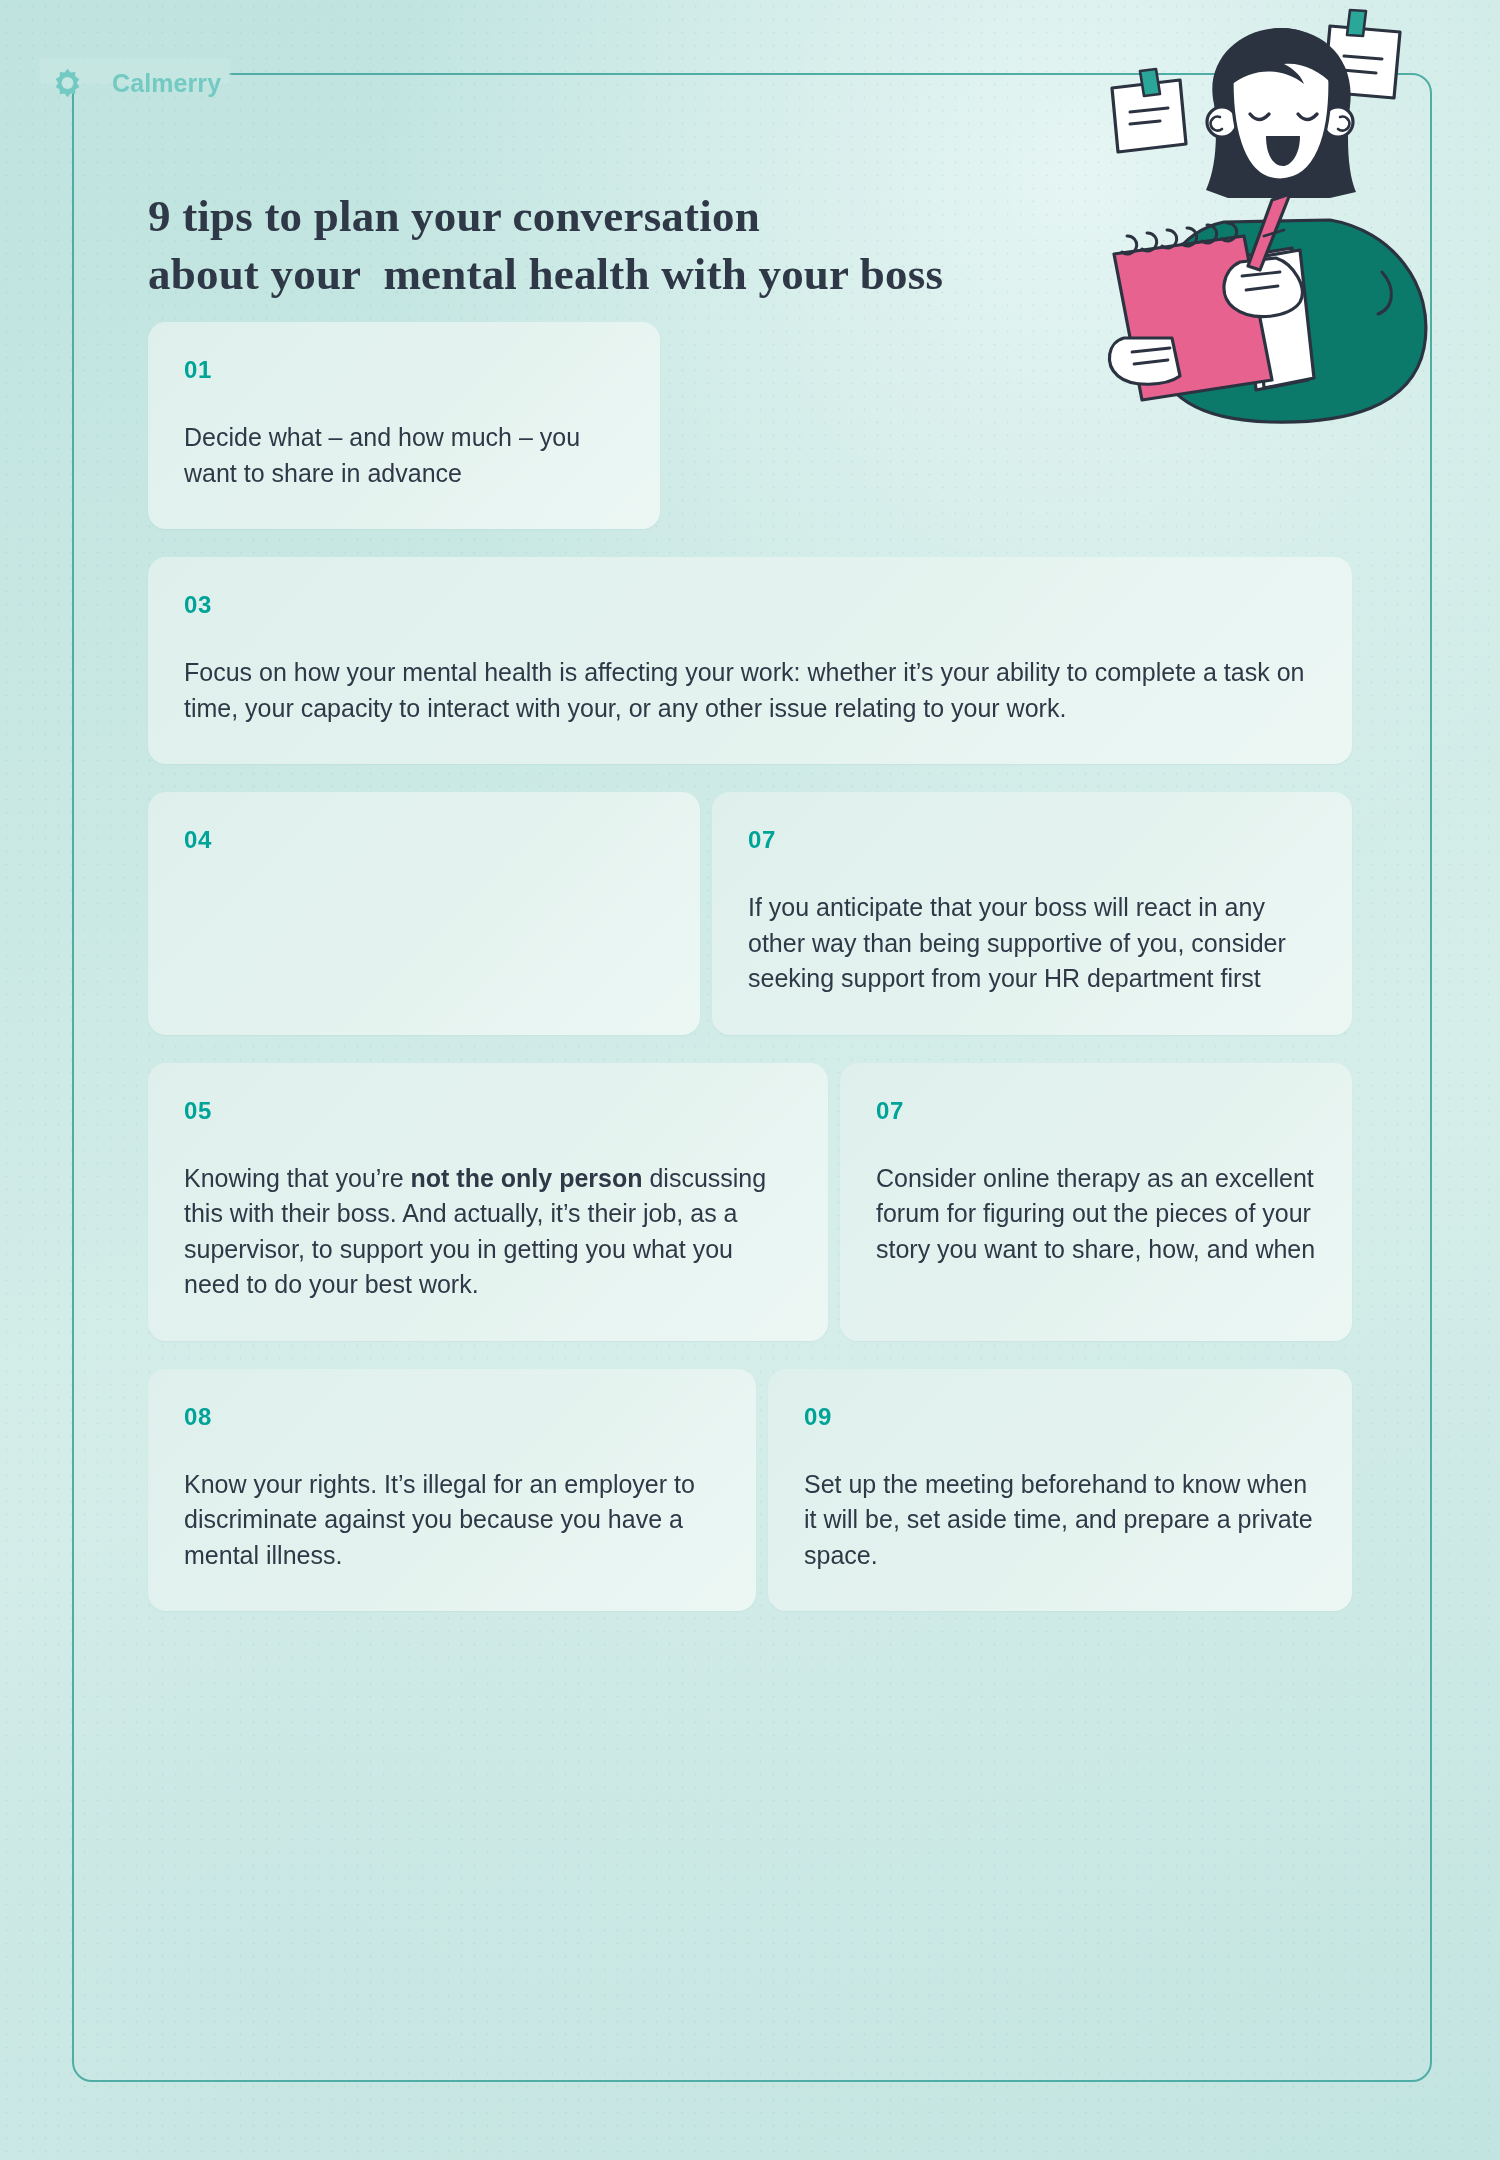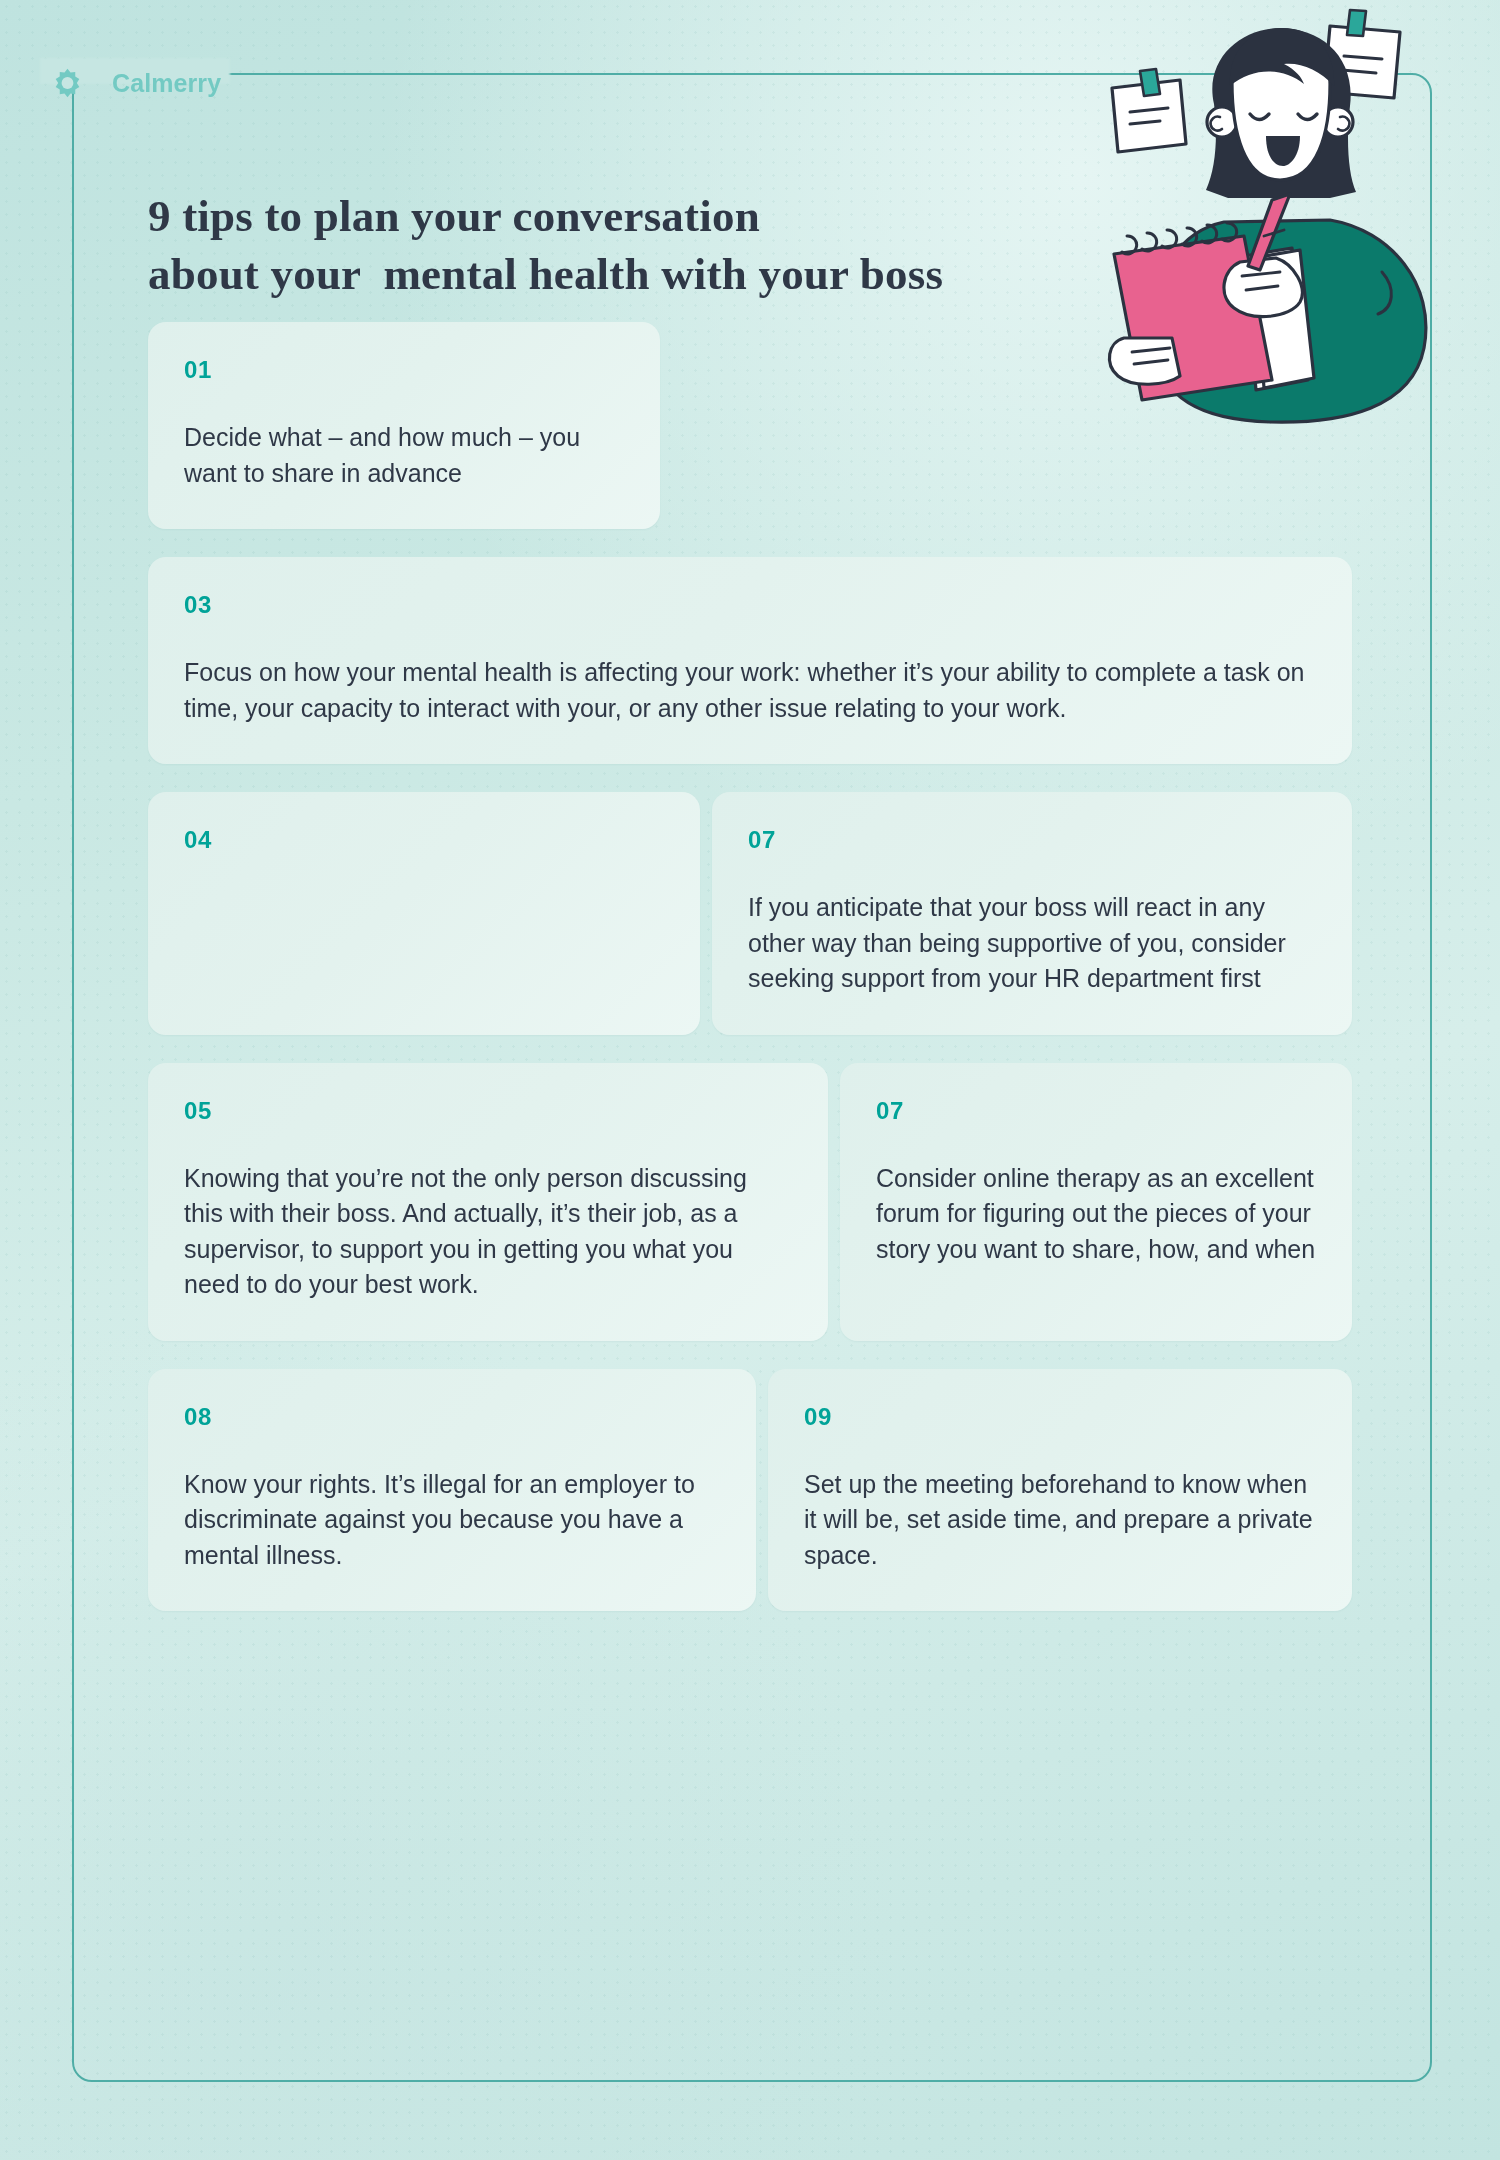--- a/index.html
+++ b/index.html
@@ -97,21 +97,21 @@
     font-size:24px; font-weight:bold;
     color:#00a398;
     letter-spacing:.6px;
     margin-bottom:36px;
   }
   .card .txt {
     font-size:25px;
     line-height:1.42;
     color:#2f3847;
   }
-  .card .txt b { font-weight:normal; }
+  .card .txt b { font-weight:bold; }
 
   
   .r1 .c-a { flex:0 0 512px; }
   .r1 .c-b { flex:1 1 auto; }
 
   .r2 .c-a { flex:1 1 auto; }
 
   .r3 .c-a { flex:0 0 552px; }
   .r3 .c-b { flex:1 1 auto; }
 

